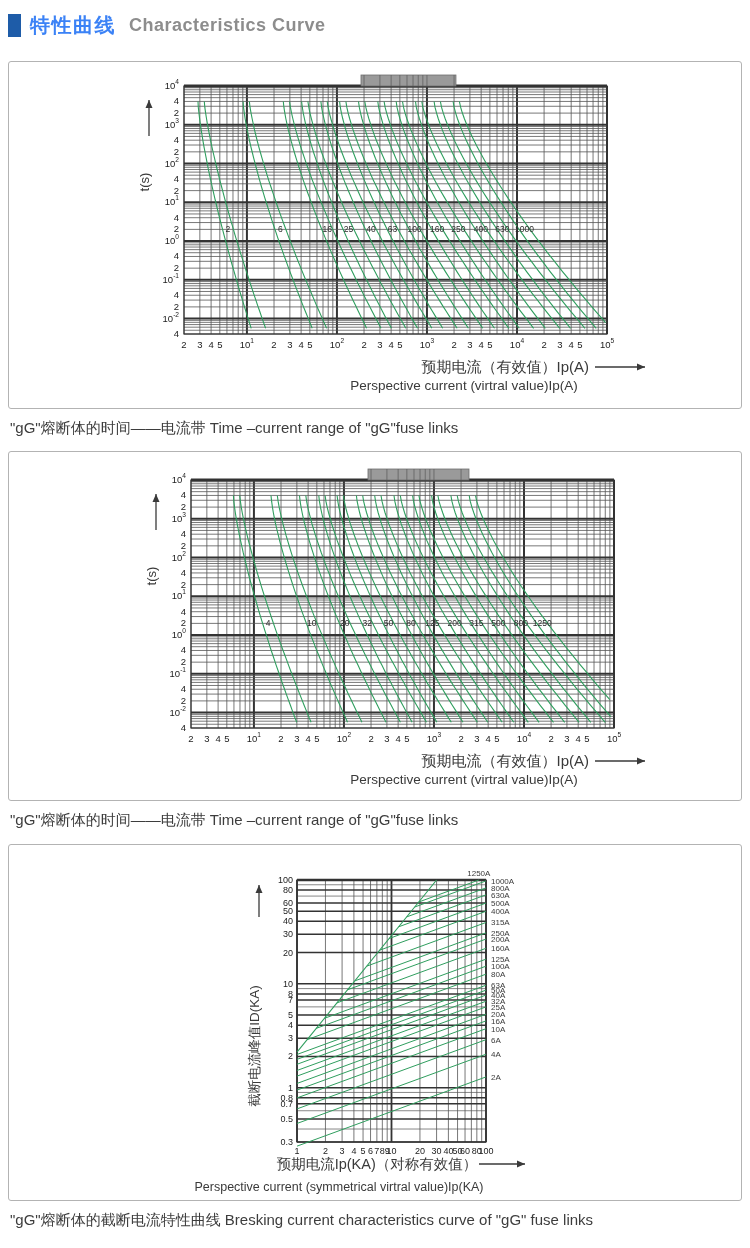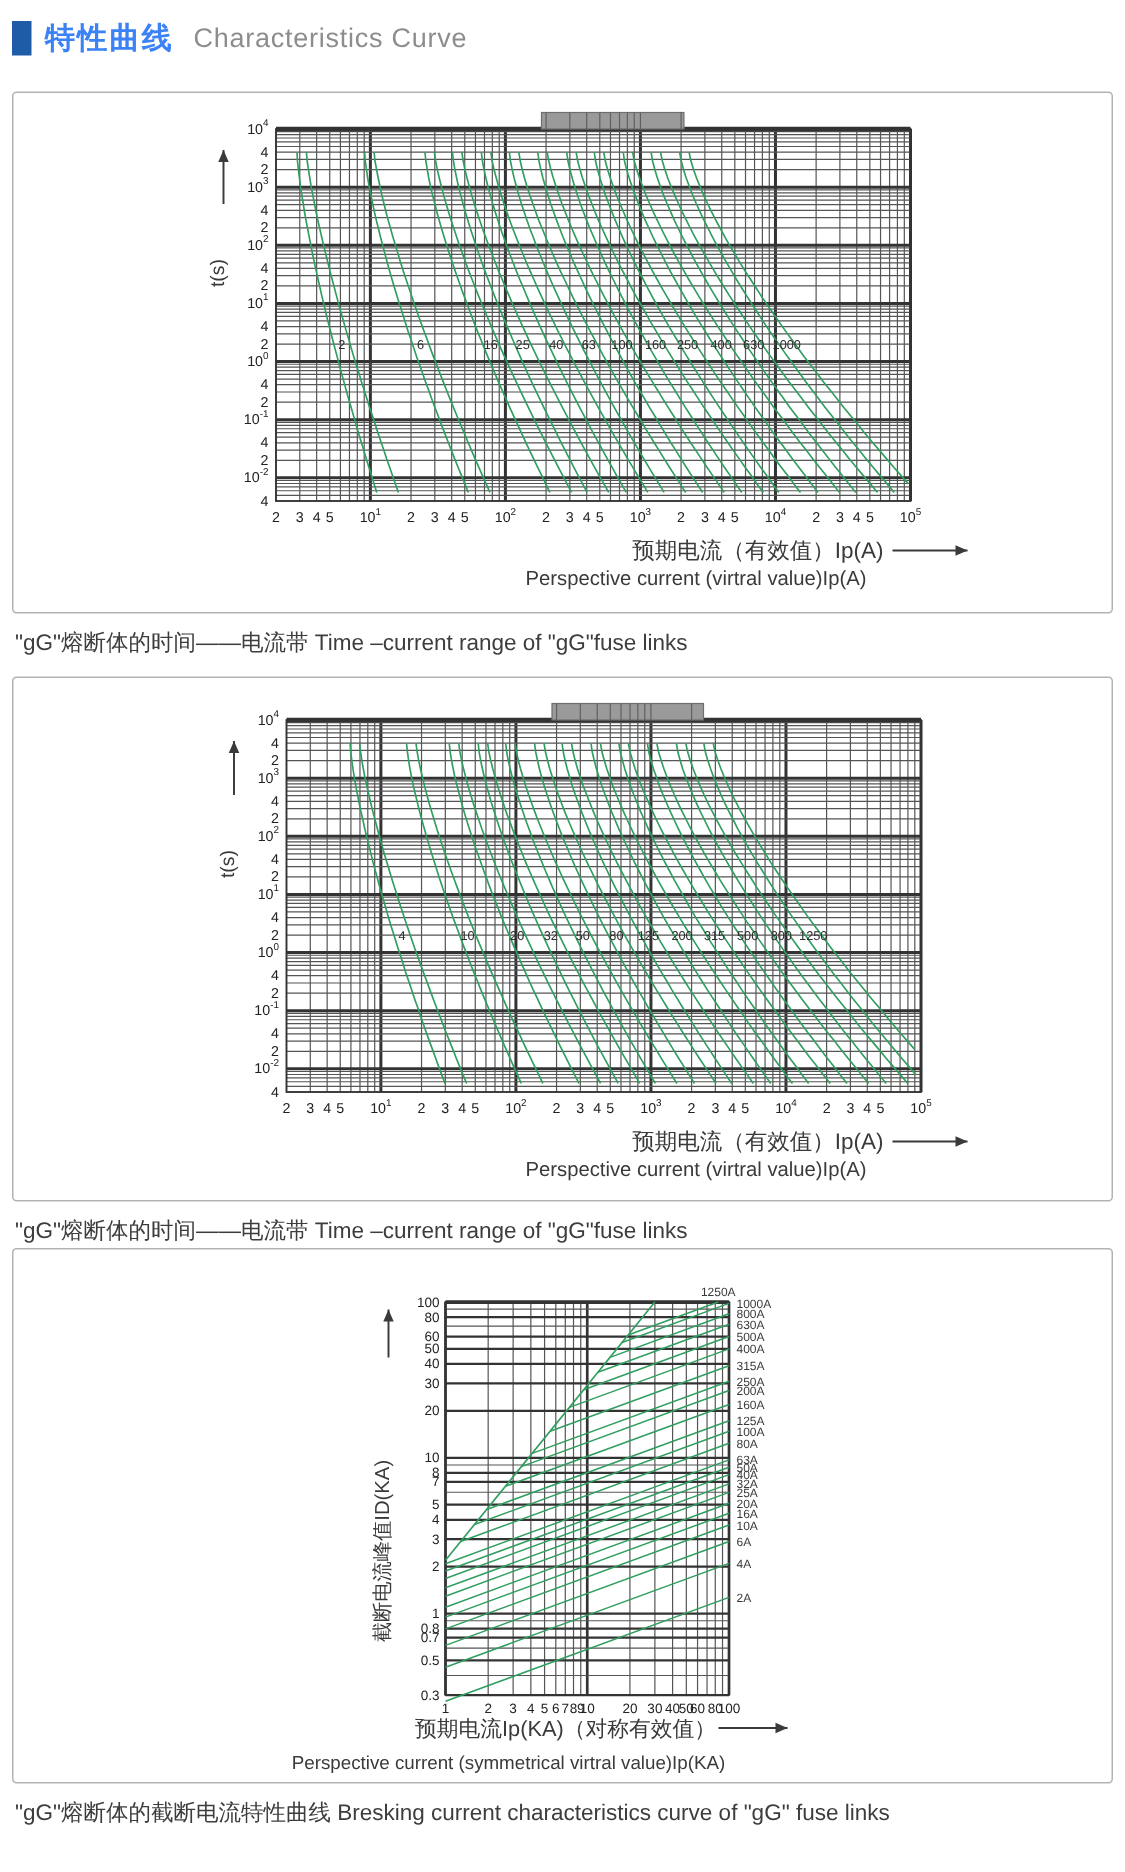--- a/index.html
+++ b/index.html
@@ -1,25 +1,25 @@
 <!DOCTYPE html>
 <html><head>
 <meta charset="utf-8">
 <style>
   html,body{margin:0;padding:0}
   body{width:750px;height:1248px;background:#ffffff;overflow:hidden;
        font-family:"Liberation Sans","DejaVu Sans",sans-serif}
   .header{display:flex;align-items:center;margin:12px 0 0 8px;height:27px}
   .accent{width:13px;height:23px;margin-right:9px}
   .tzh{font-size:20px;font-weight:bold;color:#3b82f6;letter-spacing:1.5px;margin-right:13px}
-  .ten{font-size:18px;font-weight:normal;color:#8d8d8d;letter-spacing:.5px}
+  .ten{font-size:18px;font-weight:bold;color:#8d8d8d;letter-spacing:.5px}
   .panel{margin:0 8px;border:1px solid #b3b3b3;border-radius:3px;background:#fff}
   .p1{margin-top:22px;height:346px}
   .p2{margin-top:13px;height:348px}
-  .p3{margin-top:2px;height:355px}
+  .p3{margin-top:14px;height:355px}
   .caption{margin:10px 0 0 10px;font-size:15px;color:#3d3d3d;white-space:nowrap}
   svg{display:block}
   svg text{font-family:"Liberation Sans","DejaVu Sans",sans-serif}
 </style>
 </head>
 <body>
 
 <div class="page">
 
   <div class="header">

